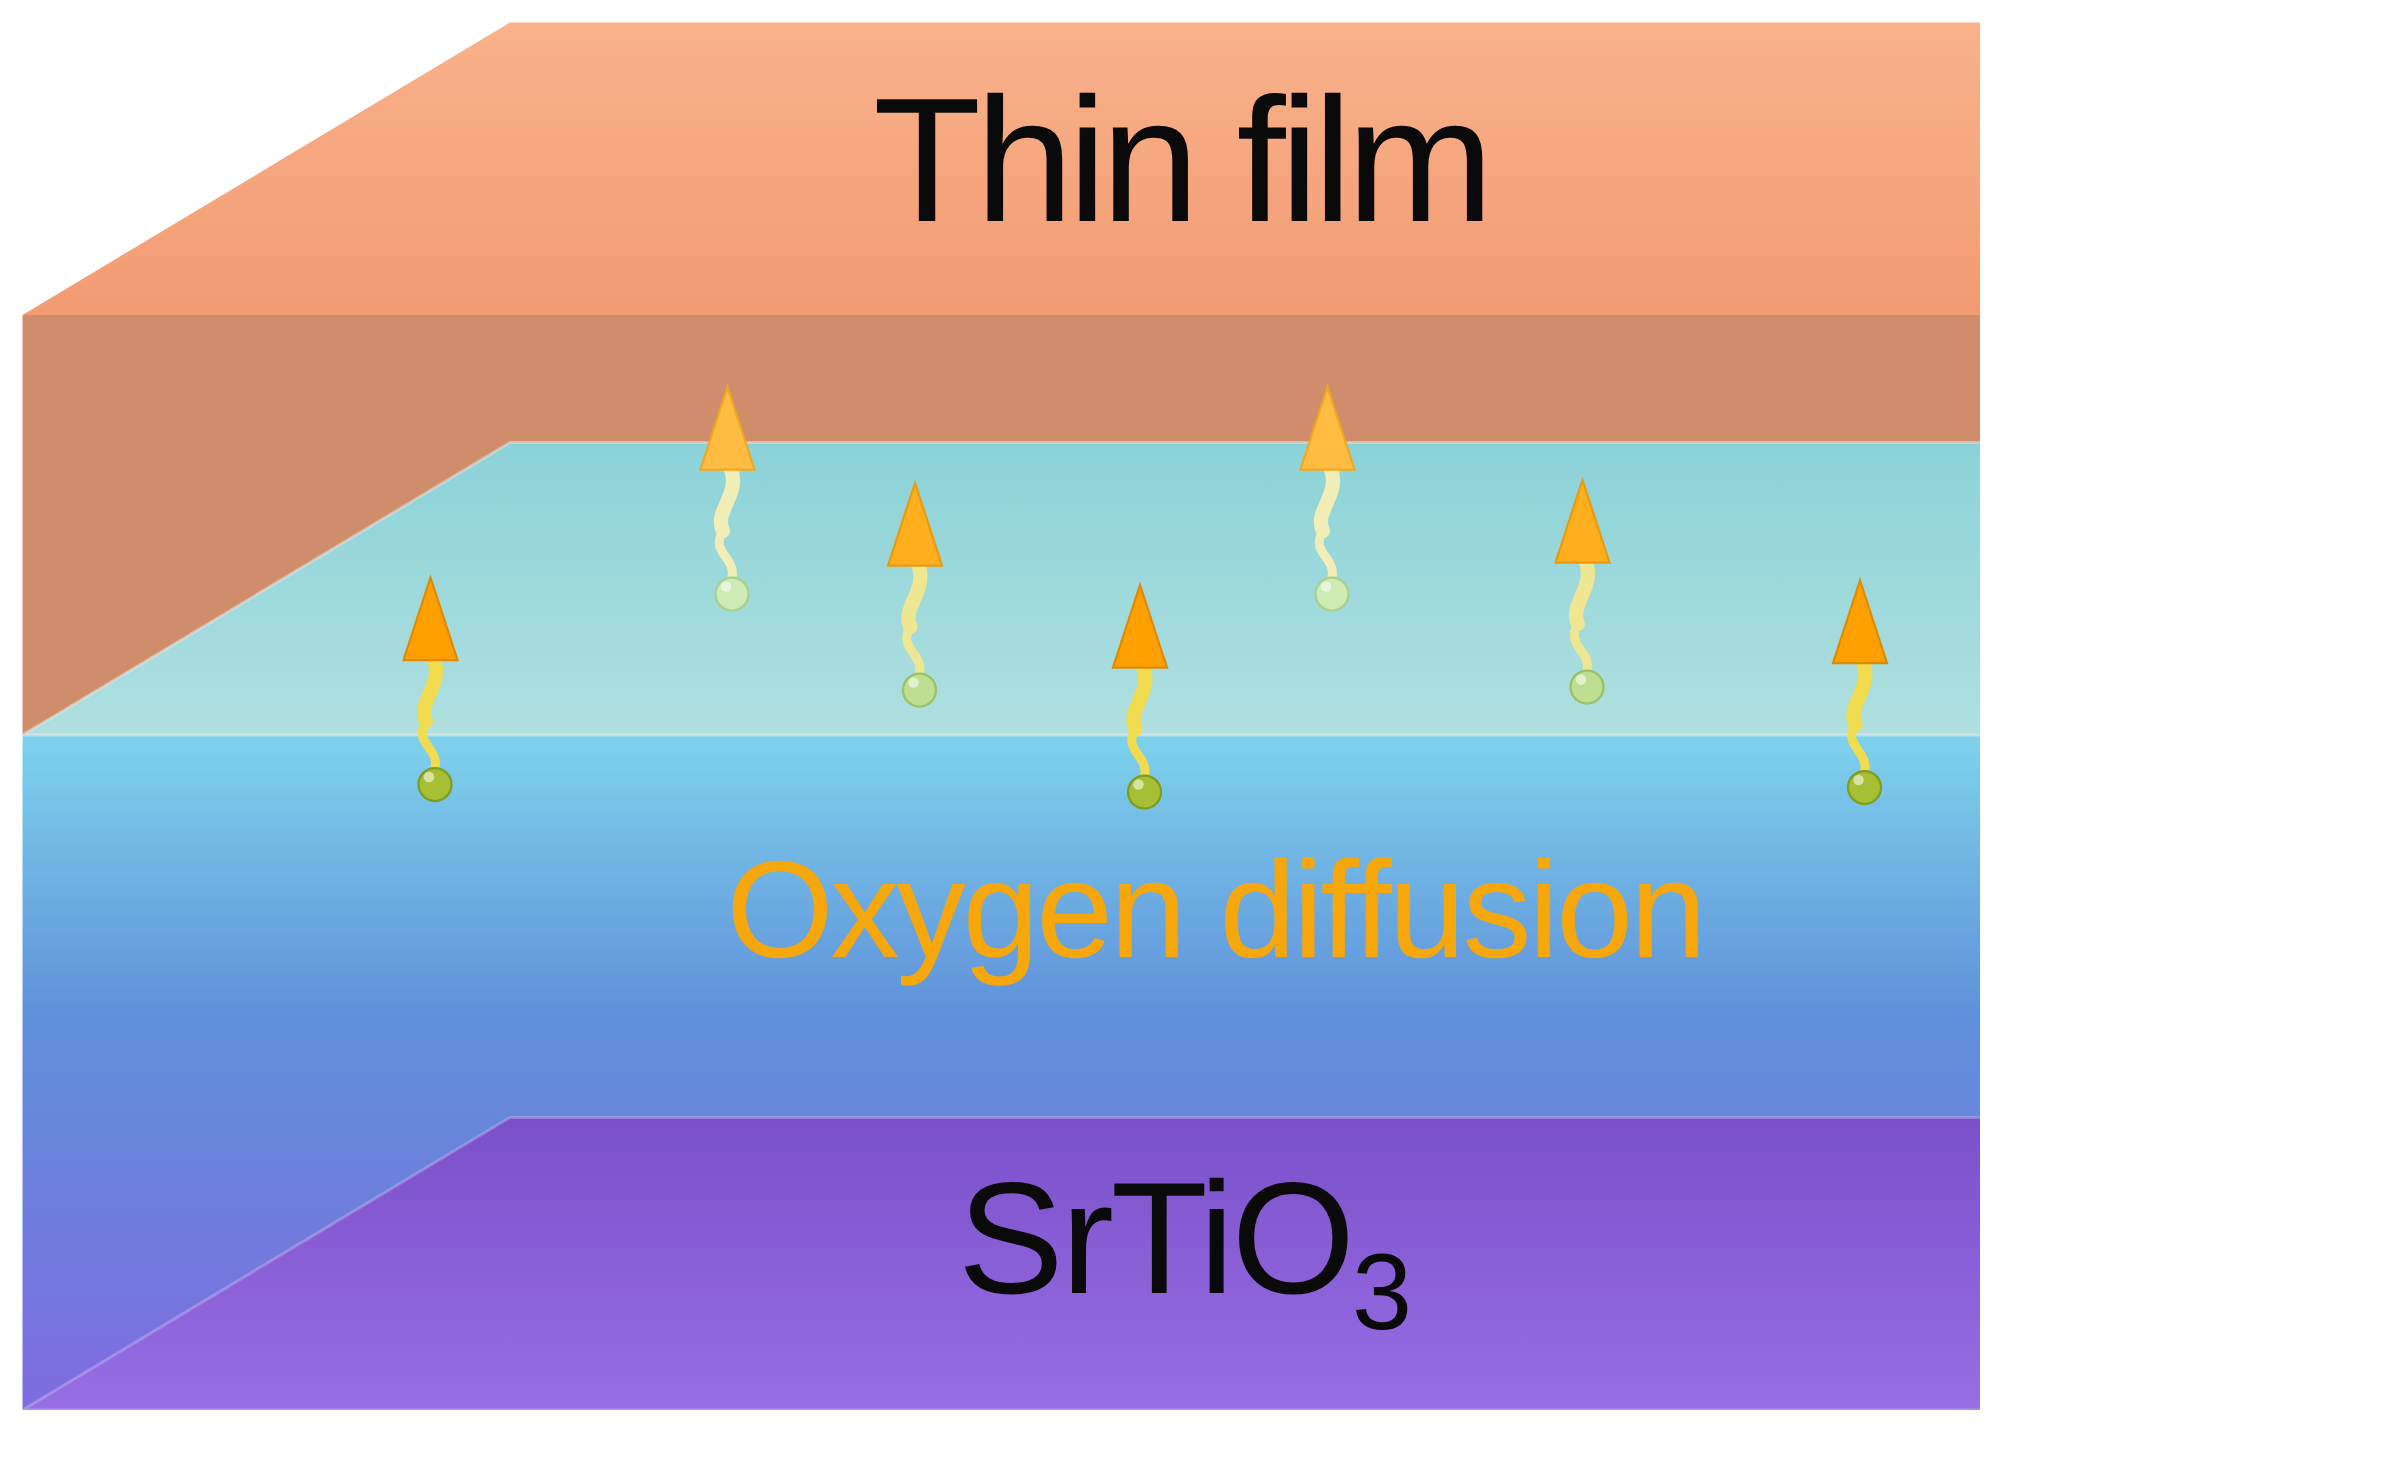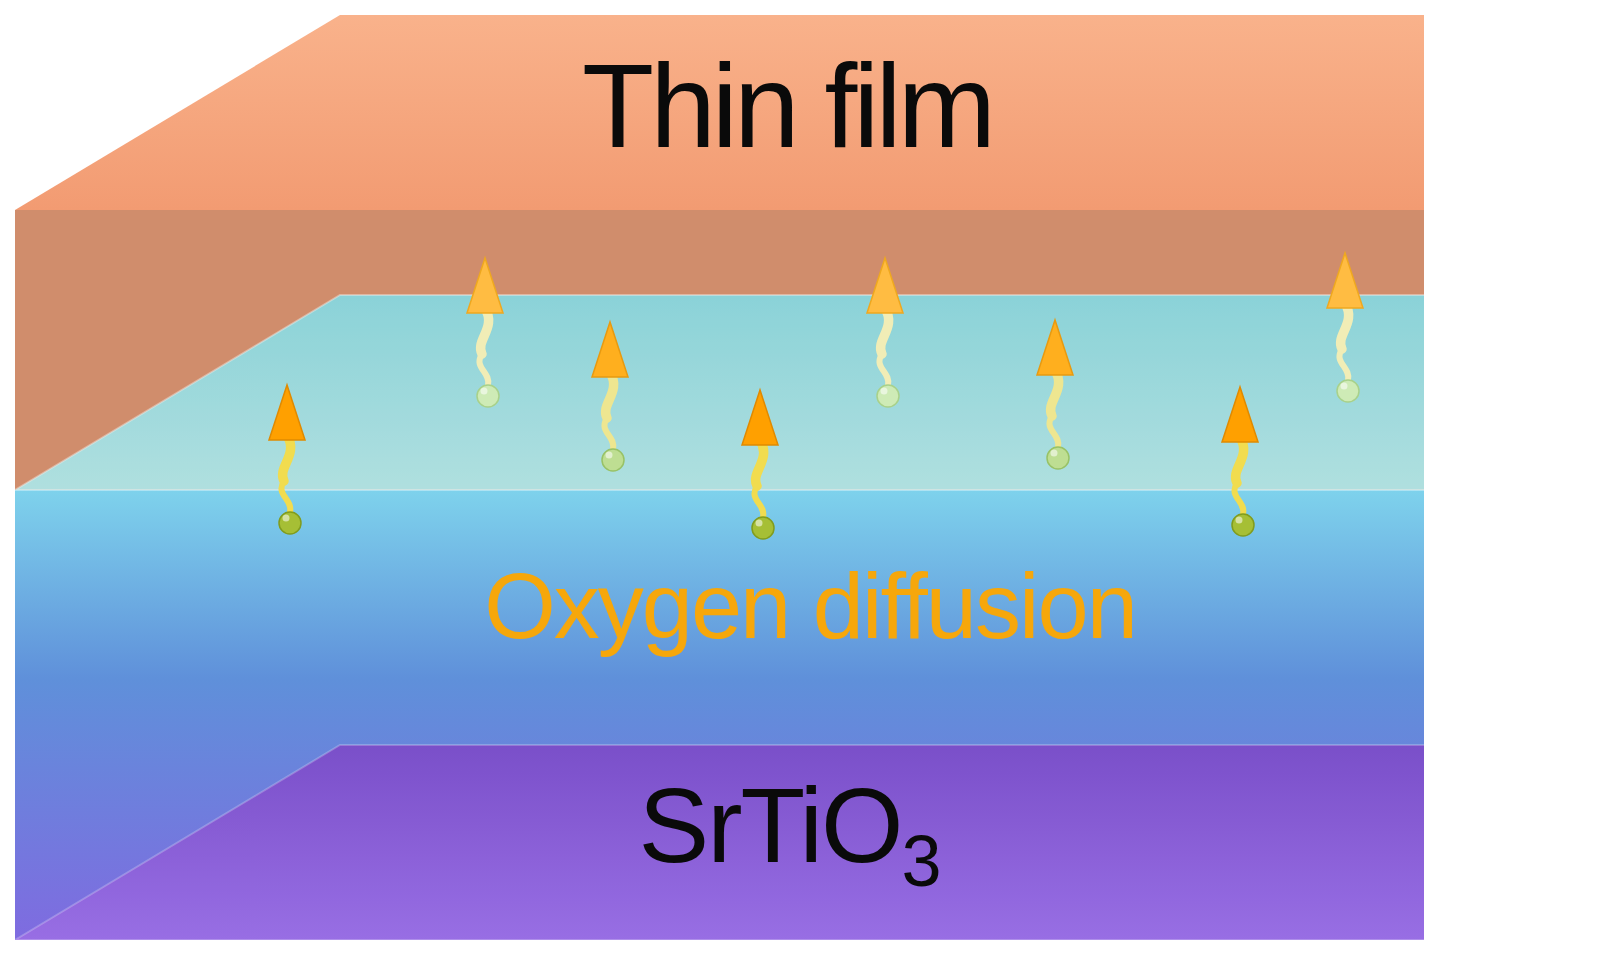--- a/index.html
+++ b/index.html
@@ -1,16 +1,16 @@
 <!DOCTYPE html>
 <html style="--background: #FFFFFF; --film-top-light: #F9B28B; --film-top-dark: #F29B72; --film-front: #CE8866; --film-side: #C0734E; --interface-back: #7CE2F0; --interface-front: #A9F2F9; --substrate-top: #7ED2EC; --substrate-mid: #5F90DA; --substrate-low: #7F6BE0; --bottom-face-back: #7C4BC8; --bottom-face-front: #9B6FE5; --side-substrate-top: #49A3D6; --side-substrate-bottom: #6A52CE; --text-dark: #0A0A0A; --diffusion-text: #F6A70B;"><head>
 <meta charset="utf-8">
 <style>
   html,body{margin:0;padding:0;background:var(--background,#ffffff);}
-  .stage{position:relative;width:1424px;height:975px;overflow:hidden;background:var(--background,#ffffff);}
+  .stage{position:relative;width:1320px;height:975px;overflow:hidden;background:var(--background,#ffffff);}
   svg{display:block;}
   text{font-family:"Liberation Sans", sans-serif;}
 
   
   .film-front-face{fill:var(--film-front,#CE8866);}
   .film-right-face{fill:var(--film-side,#C0734E);}
 
   
   .sp-top-a{stop-color:var(--film-top-light,#F9B28B);}
   .sp-top-b{stop-color:var(--film-top-dark,#F29B72);}

